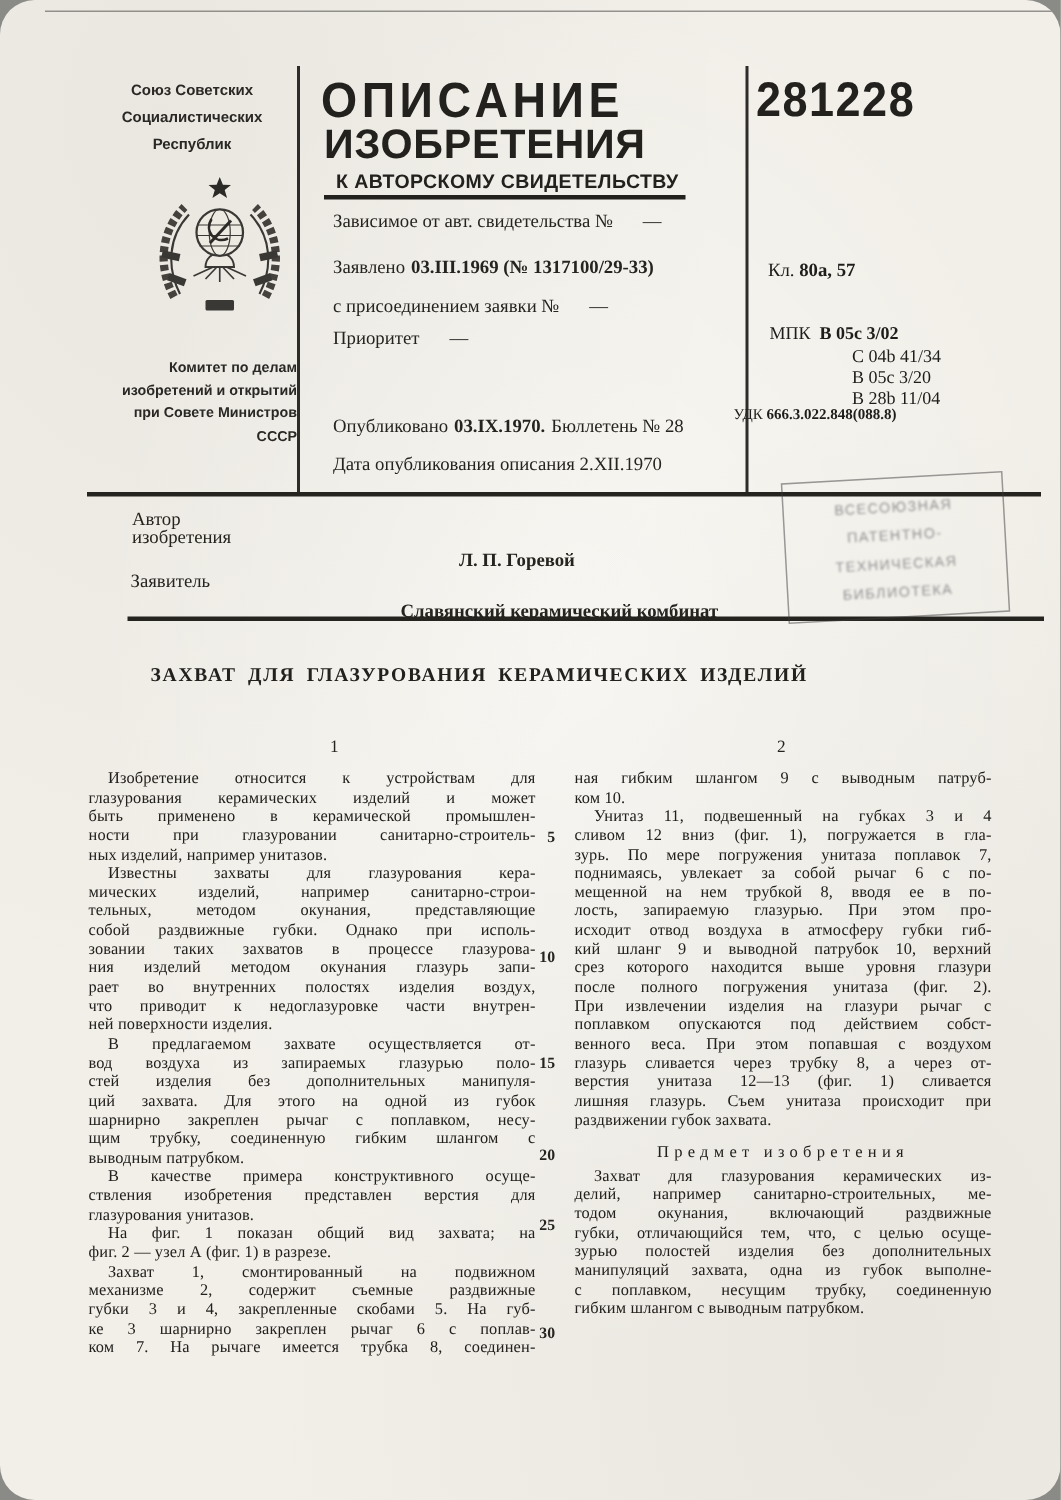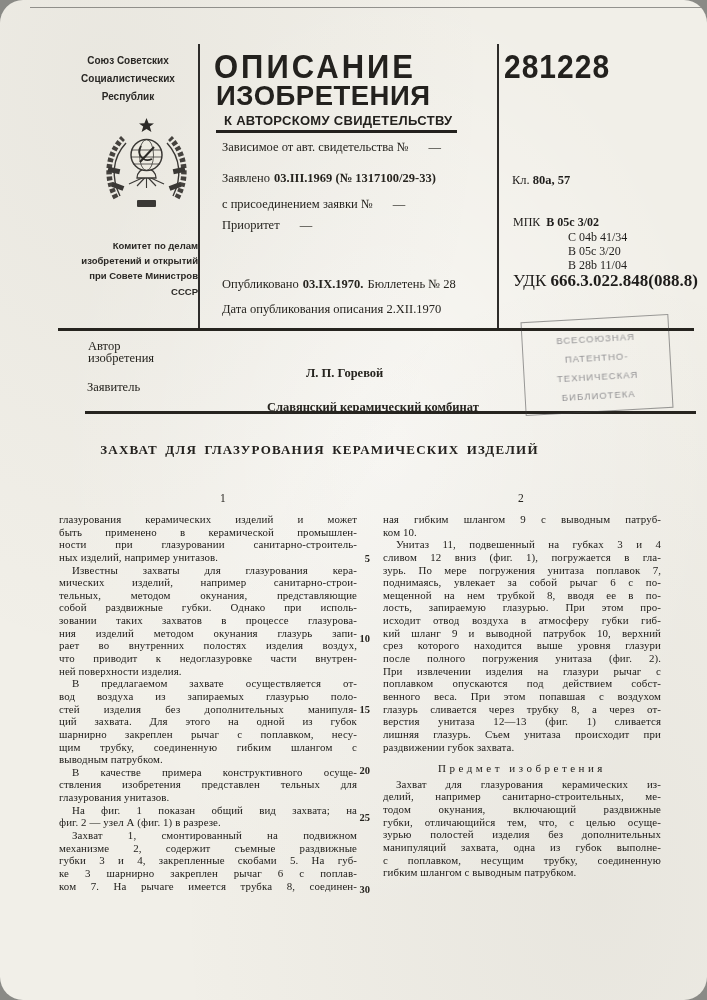--- a/index.html
+++ b/index.html
@@ -29,21 +29,21 @@
   .t2{left:216px;top:80px;font-size:27.5px;font-weight:bold;letter-spacing:0.5px;color:#23211e;}
   .subtitle{left:224px;top:113px;font-size:13px;font-weight:bold;letter-spacing:0.3px;color:#23211e;}
   .underline{left:216px;top:130px;width:241px;height:2.5px;background:#23211e;}
   .docnum{left:504px;top:49px;font-size:30px;font-weight:bold;letter-spacing:1px;transform:scaleY(1.08);transform-origin:left top;color:#23211e;}
   .hf{left:222px;font-size:12.5px;white-space:nowrap;color:#26241f;}
   .dash{margin-left:20px;}
   .gap{margin-left:4px;}
   .hr-kl{left:512px;top:173px;font-size:12.5px;}
   .hr-mpk{left:513px;top:215px;font-size:12px;}
   .mpk-line{left:552px;font-size:12px;margin-left:16px;}
-  .hr-udk{left:513px;top:271px;font-size:17px;white-space:nowrap;}
+  .hr-udk{left:489px;top:271px;font-size:10px;white-space:nowrap;}
   
   .af{font-size:12.5px;color:#26241f;}
   
   .stamp{left:523px;top:318px;width:148px;height:94px;transform:rotate(-3.2deg);
     border:1.5px solid rgba(60,60,62,0.5);padding-top:10px;box-sizing:border-box;}
   .stamp .bl{display:block;text-align:center;font-family:"Liberation Sans","DejaVu Sans",sans-serif;
     font-size:9.5px;line-height:19px;color:rgba(66,66,74,0.55);letter-spacing:1px;filter:blur(0.7px);}
   
   .maintitle{left:0;top:442px;width:639px;text-align:center;font-size:13px;font-weight:bold;
     letter-spacing:1.2px;word-spacing:3px;color:#23211e;}
@@ -185,20 +185,21 @@
   <div class="abs colnum" style="left:518px;top:492px">2</div>
 
   <div class="abs gut" style="top:553px">5</div>
   <div class="abs gut" style="top:633px">10</div>
   <div class="abs gut" style="top:704px">15</div>
   <div class="abs gut" style="top:765px">20</div>
   <div class="abs gut" style="top:812px">25</div>
   <div class="abs gut" style="top:884px">30</div>
 
   <div class="abs col col-left">
+      <div class="bl ind just">Изобретение относится к устройствам для</div>
       <div class="bl just">глазурования керамических изделий и может</div>
       <div class="bl just">быть применено в керамической промышлен-</div>
       <div class="bl just">ности при глазуровании санитарно-строитель-</div>
       <div class="bl">ных изделий, например унитазов.</div>
       <div class="bl ind just">Известны захваты для глазурования кера-</div>
       <div class="bl just">мических изделий, например санитарно-строи-</div>
       <div class="bl just">тельных, методом окунания, представляющие</div>
       <div class="bl just">собой раздвижные губки. Однако при исполь-</div>
       <div class="bl just">зовании таких захватов в процессе глазурова-</div>
       <div class="bl just">ния изделий методом окунания глазурь запи-</div>
@@ -206,21 +207,21 @@
       <div class="bl just">что приводит к недоглазуровке части внутрен-</div>
       <div class="bl">ней поверхности изделия.</div>
       <div class="bl ind just">В предлагаемом захвате осуществляется от-</div>
       <div class="bl just">вод воздуха из запираемых глазурью поло-</div>
       <div class="bl just">стей изделия без дополнительных манипуля-</div>
       <div class="bl just">ций захвата. Для этого на одной из губок</div>
       <div class="bl just">шарнирно закреплен рычаг с поплавком, несу-</div>
       <div class="bl just">щим трубку, соединенную гибким шлангом с</div>
       <div class="bl">выводным патрубком.</div>
       <div class="bl ind just">В качестве примера конструктивного осуще-</div>
-      <div class="bl just">ствления изобретения представлен тельных для</div>
+      <div class="bl just">ствления изобретения представлен верстия для</div>
       <div class="bl">глазурования унитазов.</div>
       <div class="bl ind just">На фиг. 1 показан общий вид захвата; на</div>
       <div class="bl">фиг. 2 — узел А (фиг. 1) в разрезе.</div>
       <div class="bl ind just">Захват 1, смонтированный на подвижном</div>
       <div class="bl just">механизме 2, содержит съемные раздвижные</div>
       <div class="bl just">губки 3 и 4, закрепленные скобами 5. На губ-</div>
       <div class="bl just">ке 3 шарнирно закреплен рычаг 6 с поплав-</div>
       <div class="bl just">ком 7. На рычаге имеется трубка 8, соединен-</div>
     </div>
 

